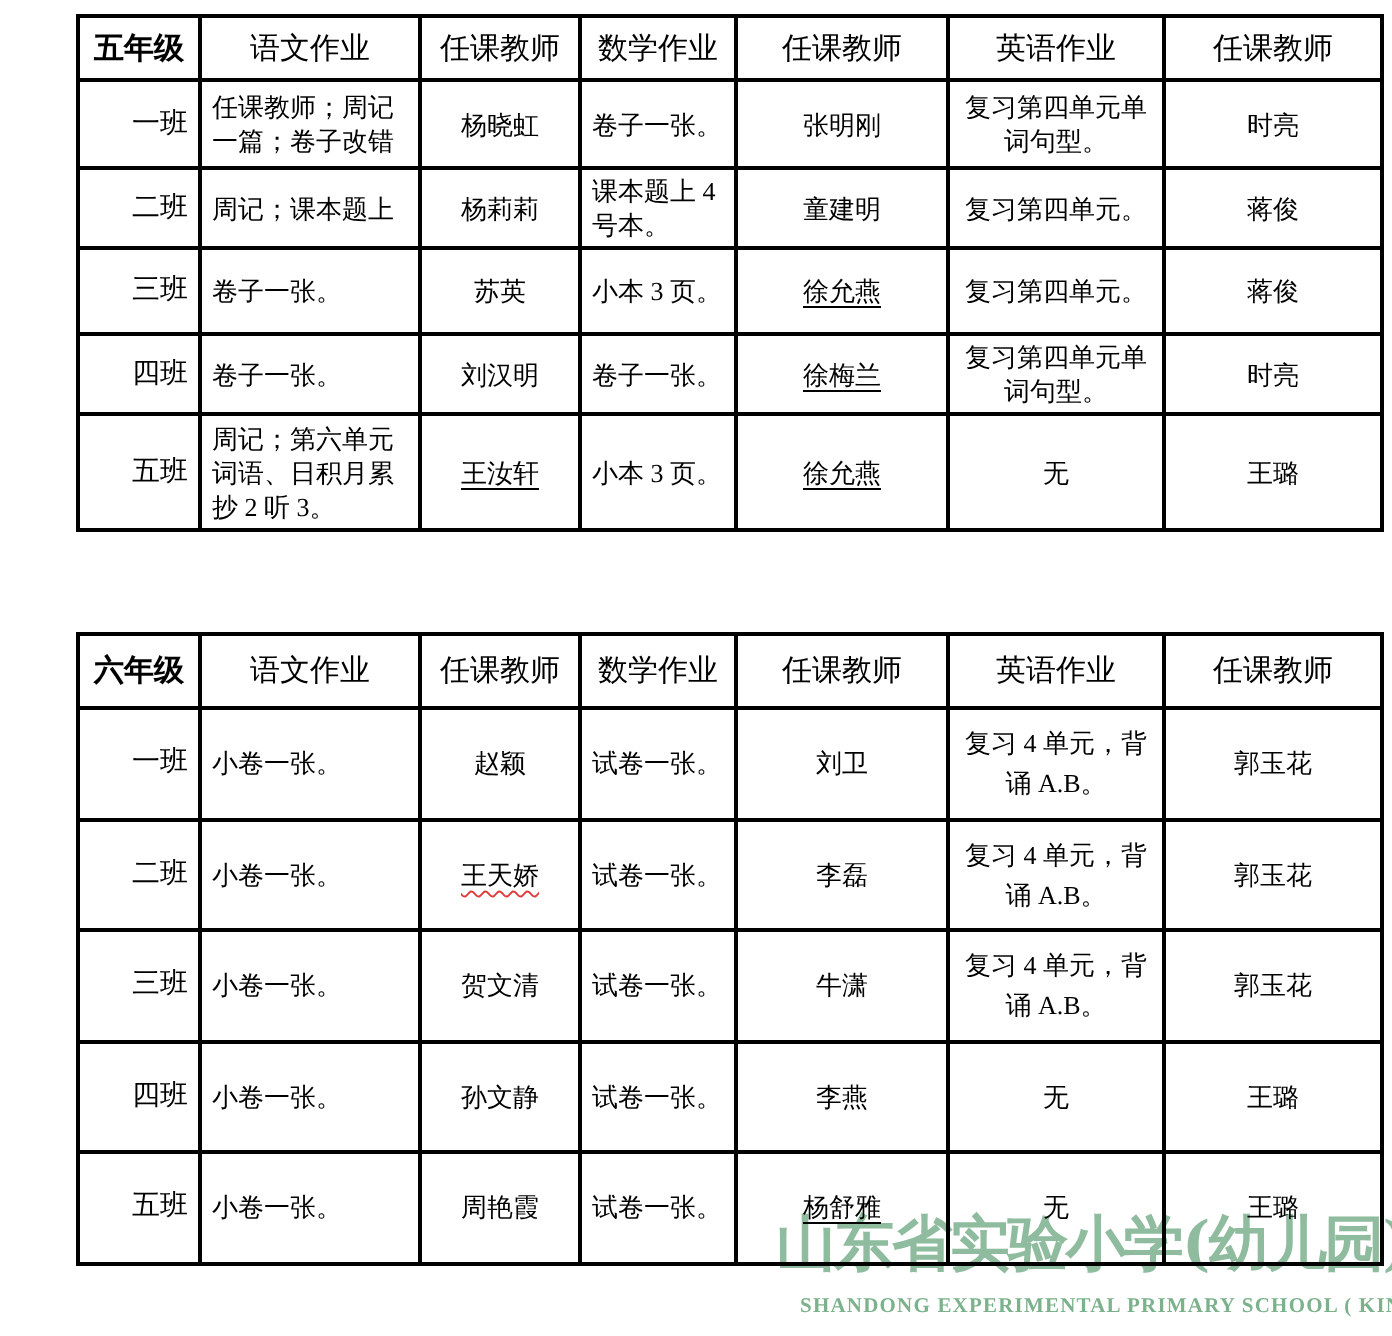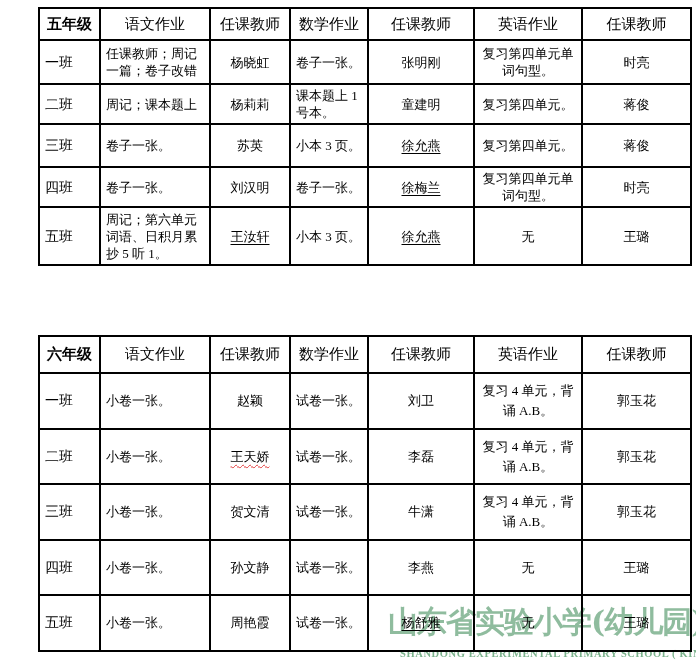--- a/index.html
+++ b/index.html
@@ -14,41 +14,41 @@
   .page { position: absolute; inset: 0; background: #fff; }
 
   table.hw-table {
     position: absolute;
     left: 38px;
     width: 652px;
     border-collapse: collapse;
     table-layout: fixed;
   }
   table.t1 { top: 7px; }
-  table.t2 { top: 335px; }
+  table.t2 { top: 316px; }
 
   .hw-table th, .hw-table td {
     border: 2px solid #000;
     padding: 2px 5px;
     vertical-align: middle;
     font-size: 13px;
     overflow: hidden;
   }
   .t1 td { line-height: 17px; }
   .t2 td { line-height: 20px; }
 
   .hw-table th {
     font-size: 15px;
     font-weight: 400;
     text-align: center;
     padding: 2px 2px;
   }
   .hw-table th.grade { font-weight: 700; }
 
-  td.cls { text-align: left; font-size: 14px; }
+  td.cls { text-align: right; font-size: 14px; }
   td.c-left { text-align: left; }
   td.c-center { text-align: center; }
 
   .u-blue {
     text-decoration-line: underline;
     text-decoration-style: wavy;
     text-decoration-color: #3b4fd4;
     text-decoration-thickness: 1px;
     text-underline-offset: 3px;
     text-decoration: underline;
@@ -119,21 +119,21 @@
           <td class="c-center"><span>杨晓虹</span></td>
           <td class="c-left"><span>卷子一张。</span></td>
           <td class="c-center"><span>张明刚</span></td>
           <td class="c-center"><span>复习第四单元单词句型。</span></td>
           <td class="c-center"><span>时亮</span></td>
         </tr>
         <tr style="height: 37px;">
           <td class="cls">二班</td>
           <td class="c-left"><span>周记；课本题上</span></td>
           <td class="c-center"><span>杨莉莉</span></td>
-          <td class="c-left"><span>课本题上 1 号本。</span></td>
+          <td class="c-left"><span>课本题上 4 号本。</span></td>
           <td class="c-center"><span>童建明</span></td>
           <td class="c-center"><span>复习第四单元。</span></td>
           <td class="c-center"><span>蒋俊</span></td>
         </tr>
         <tr style="height: 43px;">
           <td class="cls">三班</td>
           <td class="c-left"><span>卷子一张。</span></td>
           <td class="c-center"><span>苏英</span></td>
           <td class="c-left"><span>小本 3 页。</span></td>
           <td class="c-center"><span class="u-blue">徐允燕</span></td>
@@ -144,21 +144,21 @@
           <td class="cls">四班</td>
           <td class="c-left"><span>卷子一张。</span></td>
           <td class="c-center"><span>刘汉明</span></td>
           <td class="c-left"><span>卷子一张。</span></td>
           <td class="c-center"><span class="u-blue">徐梅兰</span></td>
           <td class="c-center"><span>复习第四单元单词句型。</span></td>
           <td class="c-center"><span>时亮</span></td>
         </tr>
         <tr style="height: 58px;">
           <td class="cls">五班</td>
-          <td class="c-left"><span>周记；第六单元词语、日积月累抄 5 听 1。</span></td>
+          <td class="c-left"><span>周记；第六单元词语、日积月累抄 2 听 3。</span></td>
           <td class="c-center"><span class="u-blue">王汝轩</span></td>
           <td class="c-left"><span>小本 3 页。</span></td>
           <td class="c-center"><span class="u-blue">徐允燕</span></td>
           <td class="c-center"><span>无</span></td>
           <td class="c-center"><span>王璐</span></td>
         </tr>
       </tbody>
     </table>
 
   <table class="hw-table t2" id="table-1">

